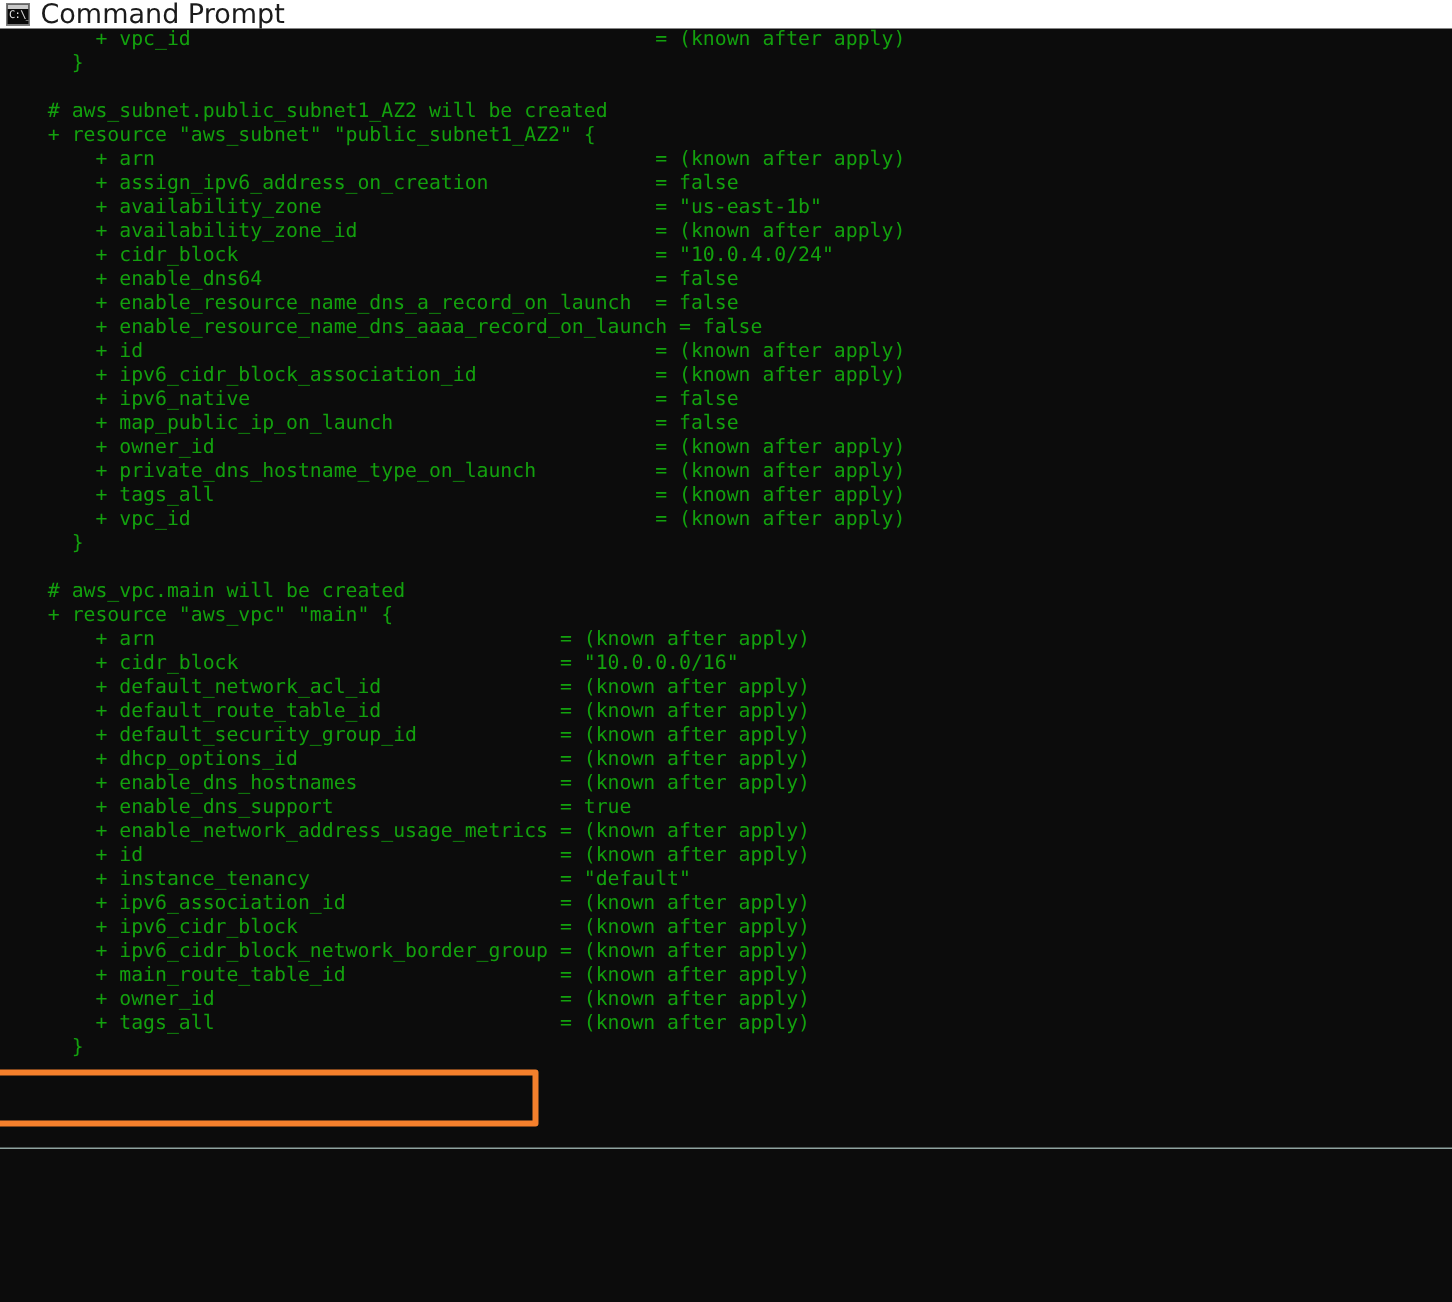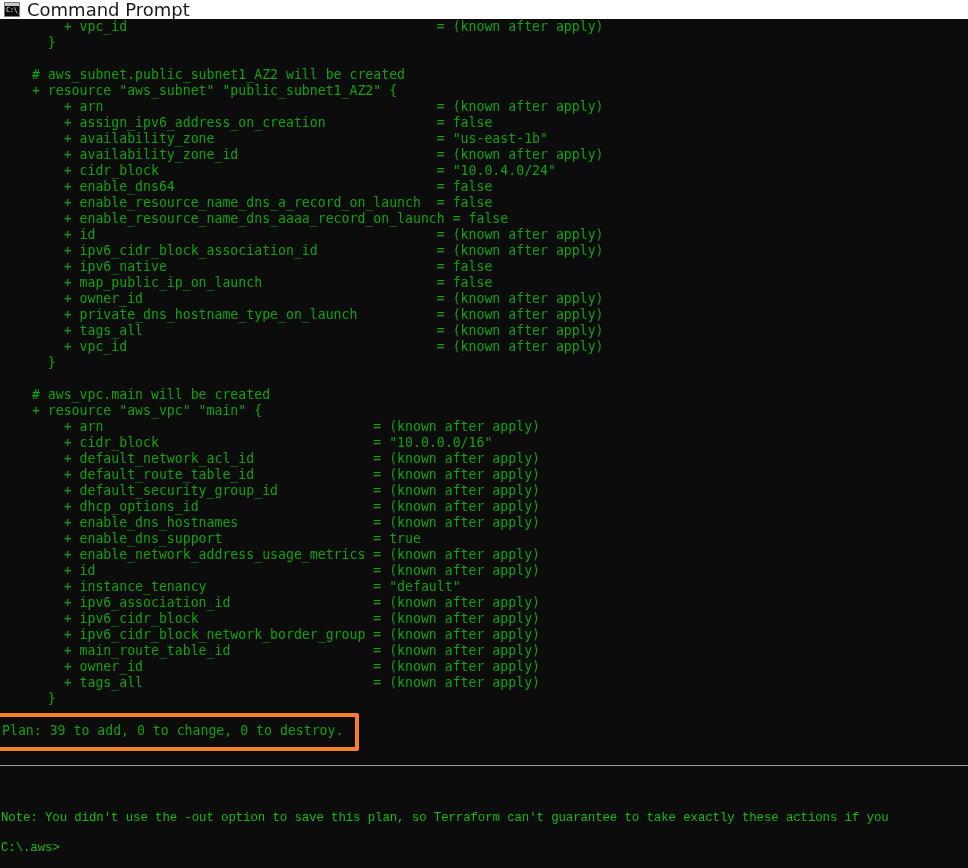--- a/index.html
+++ b/index.html
@@ -147,21 +147,18 @@
     <div class="bar"></div>
     <div class="glyph">C:\_</div>
   </div>
   <div class="title-text">Command Prompt</div>
 </div>
 
 <div id="console">
 
   <div class="term-main"><div class="line">      + vpc_id                                       = (known after apply)</div><div class="line">    }</div><div class="line"></div><div class="line">  # aws_subnet.public_subnet1_AZ2 will be created</div><div class="line">  + resource "aws_subnet" "public_subnet1_AZ2" {</div><div class="line">      + arn                                          = (known after apply)</div><div class="line">      + assign_ipv6_address_on_creation              = false</div><div class="line">      + availability_zone                            = "us-east-1b"</div><div class="line">      + availability_zone_id                         = (known after apply)</div><div class="line">      + cidr_block                                   = "10.0.4.0/24"</div><div class="line">      + enable_dns64                                 = false</div><div class="line">      + enable_resource_name_dns_a_record_on_launch  = false</div><div class="line">      + enable_resource_name_dns_aaaa_record_on_launch = false</div><div class="line">      + id                                           = (known after apply)</div><div class="line">      + ipv6_cidr_block_association_id               = (known after apply)</div><div class="line">      + ipv6_native                                  = false</div><div class="line">      + map_public_ip_on_launch                      = false</div><div class="line">      + owner_id                                     = (known after apply)</div><div class="line">      + private_dns_hostname_type_on_launch          = (known after apply)</div><div class="line">      + tags_all                                     = (known after apply)</div><div class="line">      + vpc_id                                       = (known after apply)</div><div class="line">    }</div><div class="line"></div><div class="line">  # aws_vpc.main will be created</div><div class="line">  + resource "aws_vpc" "main" {</div><div class="line">      + arn                                  = (known after apply)</div><div class="line">      + cidr_block                           = "10.0.0.0/16"</div><div class="line">      + default_network_acl_id               = (known after apply)</div><div class="line">      + default_route_table_id               = (known after apply)</div><div class="line">      + default_security_group_id            = (known after apply)</div><div class="line">      + dhcp_options_id                      = (known after apply)</div><div class="line">      + enable_dns_hostnames                 = (known after apply)</div><div class="line">      + enable_dns_support                   = true</div><div class="line">      + enable_network_address_usage_metrics = (known after apply)</div><div class="line">      + id                                   = (known after apply)</div><div class="line">      + instance_tenancy                     = "default"</div><div class="line">      + ipv6_association_id                  = (known after apply)</div><div class="line">      + ipv6_cidr_block                      = (known after apply)</div><div class="line">      + ipv6_cidr_block_network_border_group = (known after apply)</div><div class="line">      + main_route_table_id                  = (known after apply)</div><div class="line">      + owner_id                             = (known after apply)</div><div class="line">      + tags_all                             = (known after apply)</div><div class="line">    }</div><div class="line"></div></div>
 
-  <div id="plan-line">Plan: 39 to add, 0 to change, 0 to destroy.</div>
   <div id="plan-highlight"></div>
 
   <div id="divider"></div>
 
-  <div class="term-small" id="note-line">Note: You didn't use the -out option to save this plan, so Terraform can't guarantee to take exactly these actions if you</div>
-  <div class="term-small" id="prompt-line">C:\.aws&gt;</div>
 
 </div>
 
 </body></html>

